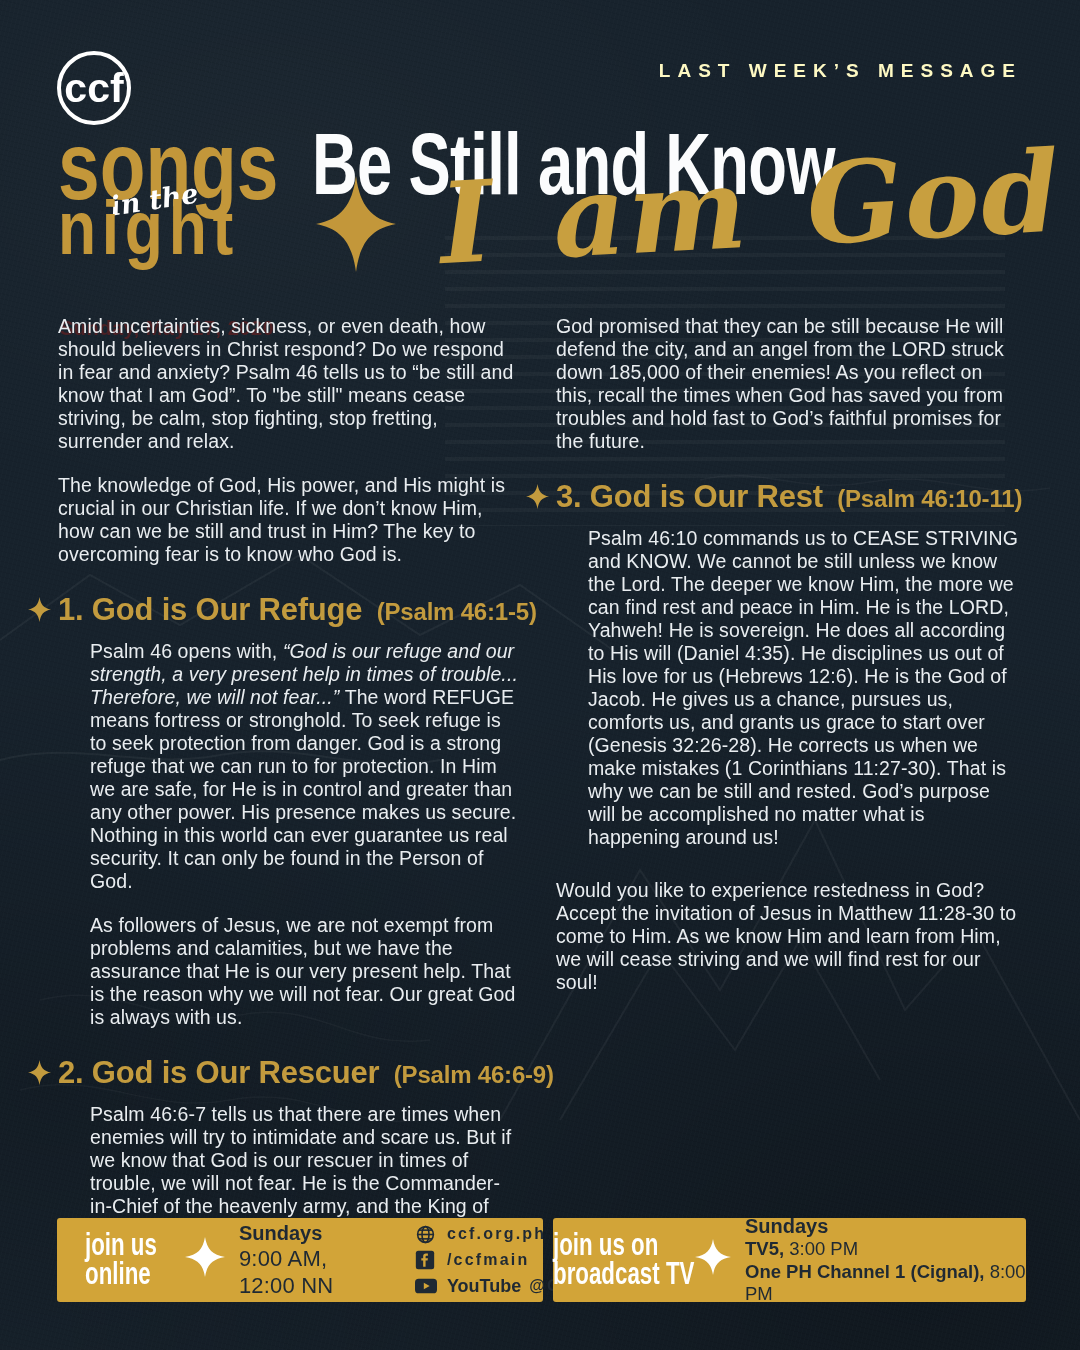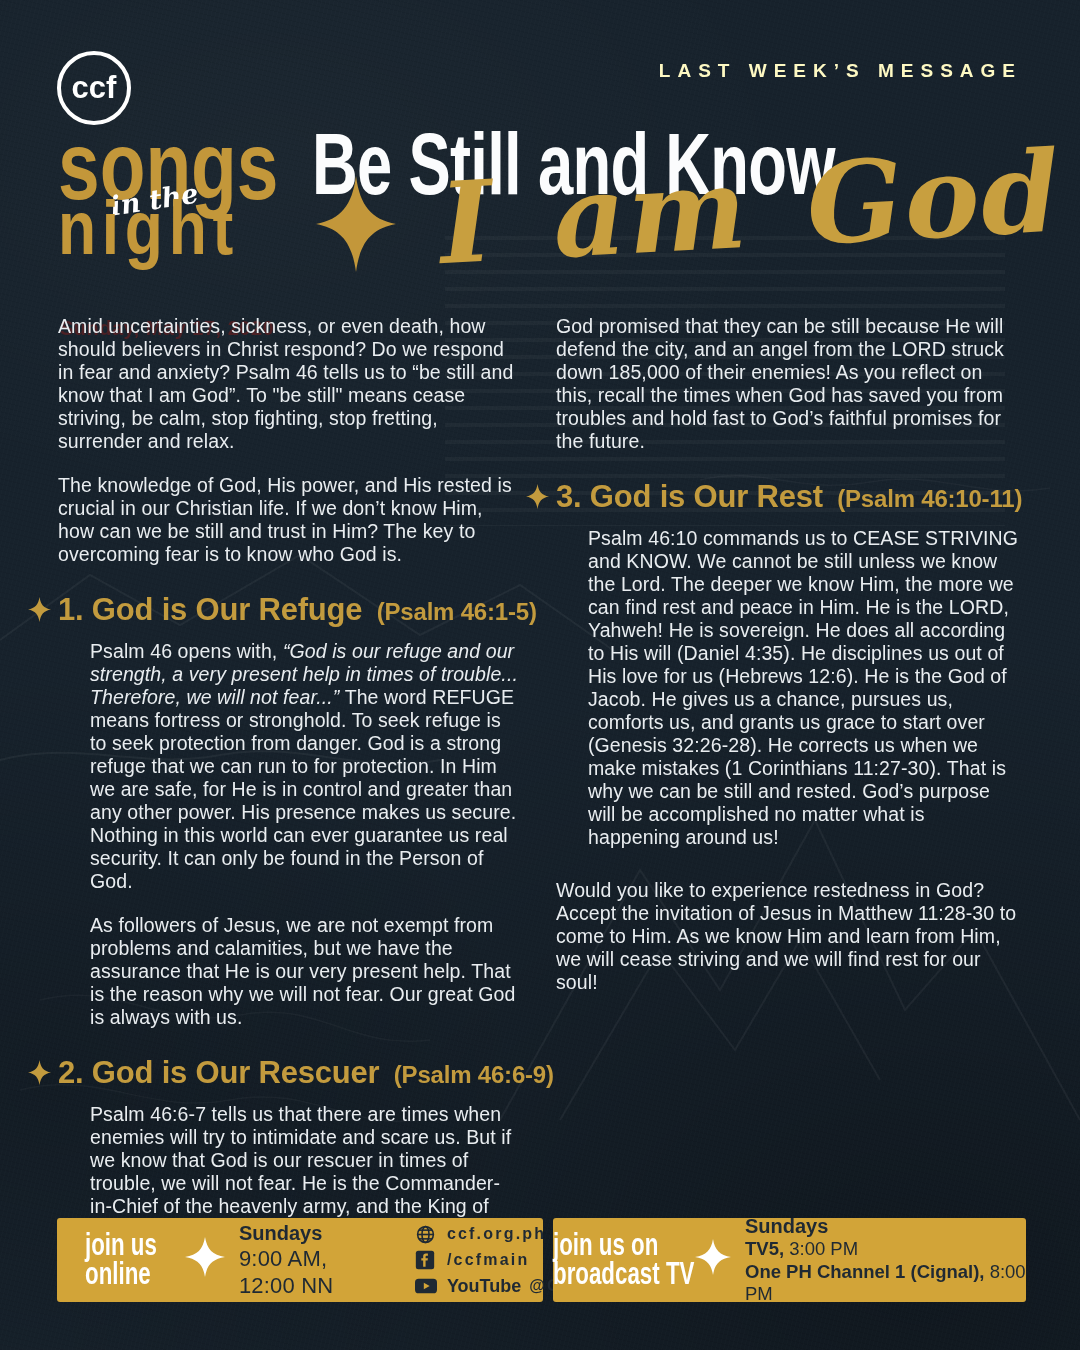--- a/index.html
+++ b/index.html
@@ -14,21 +14,21 @@
   .tex-fabric{position:absolute;inset:0;pointer-events:none;opacity:.9;
     background:
       repeating-linear-gradient(104deg, rgba(255,255,255,.012) 0 1px, transparent 1px 4px),
       repeating-linear-gradient(14deg, rgba(0,0,0,.05) 0 1px, transparent 1px 5px);}
   .stripes{position:absolute;left:445px;top:236px;width:560px;height:290px;pointer-events:none;
     background:repeating-linear-gradient(180deg, rgba(255,255,255,.035) 0 4px, transparent 4px 17px);}
   .bg-art{position:absolute;inset:0;pointer-events:none;}
   
   .ccf-logo{position:absolute;left:57px;top:51px;width:66px;height:66px;border:4px solid #fff;
     border-radius:50%;display:flex;align-items:center;justify-content:center;
-    color:#fff;font-size:31px;font-weight:bold;letter-spacing:0px;}
+    color:#fff;font-size:41px;font-weight:bold;letter-spacing:0px;}
   .kicker{position:absolute;right:58px;top:60px;color:#fef9c3;font-size:19px;
     letter-spacing:7px;font-weight:bold;}
   .series{position:absolute;left:58px;top:128px;width:260px;height:150px;color:#c3973a;}
   .series-w1{position:absolute;left:0;top:0;font-size:96px;line-height:.8;font-weight:bold;
     transform:scaleX(.78);transform-origin:left;letter-spacing:0px;}
   .series-script{position:absolute;left:52px;top:56px;color:#fff;font-family:"DejaVu Serif",serif;
     font-style:italic;font-weight:bold;font-size:27px;transform:rotate(-9deg);}
   .series-w2{position:absolute;left:0;top:66px;font-size:76px;line-height:.9;font-weight:bold;
     transform:scaleX(.82);transform-origin:left;letter-spacing:7px;}
   .hero-star{position:absolute;left:316px;top:176px;width:80px;height:96px;}
@@ -116,21 +116,21 @@
   </div>
 
   <div class="title">Be Still and Know</div>
   <div class="title-script">I am God</div>
 
   <div class="faint-date">Sunday, May 17, 2020</div>
 
   <div class="content">
     <div class="col" id="col-left">
         <p class="para"><span>Amid uncertainties, sickness, or even death, how should believers in Christ respond? Do we respond in fear and anxiety? Psalm 46 tells us to “be still and know that I am God”. To "be still" means cease striving, be calm, stop fighting, stop fretting, surrender and relax.</span></p>
-        <p class="para"><span>The knowledge of God, His power, and His rested is crucial in our Christian life. If we don’t know Him, how can we be still and trust in Him? The key to overcoming fear is to know who God is.</span></p>
+        <p class="para"><span>The knowledge of God, His power, and His might is crucial in our Christian life. If we don’t know Him, how can we be still and trust in Him? The key to overcoming fear is to know who God is.</span></p>
         <div class="section">
           <div class="sec-head"><svg class="sparkle" viewBox="0 0 100 100" preserveAspectRatio="none">
               <path d="M50 0 C55 31 69 45 100 50 C69 55 55 69 50 100 C45 69 31 55 0 50 C31 45 45 31 50 0 Z"></path>
             </svg><span class="sec-title">1. God is Our Refuge <span class="sec-ref">(Psalm 46:1-5)</span></span></div>
           <div class="sec-body">
             <p class="para"><span>Psalm 46 opens with, </span><span class="it">“God is our refuge and our strength, a very present help in times of trouble... Therefore, we will not fear...”</span><span> The word REFUGE means fortress or stronghold. To seek refuge is to seek protection from danger. God is a strong refuge that we can run to for protection. In Him we are safe, for He is in control and greater than any other power. His presence makes us secure. Nothing in this world can ever guarantee us real security. It can only be found in the Person of God.</span></p>
             <p class="para"><span>As followers of Jesus, we are not exempt from problems and calamities, but we have the assurance that He is our very present help. That is the reason why we will not fear. Our great God is always with us.</span></p>
           </div>
         </div>
         <div class="section">

